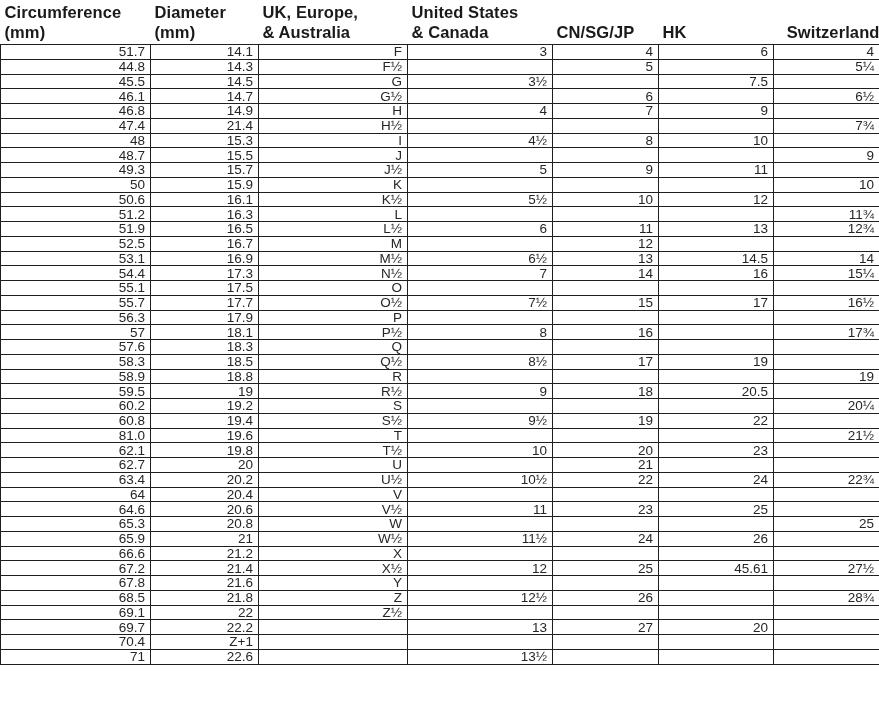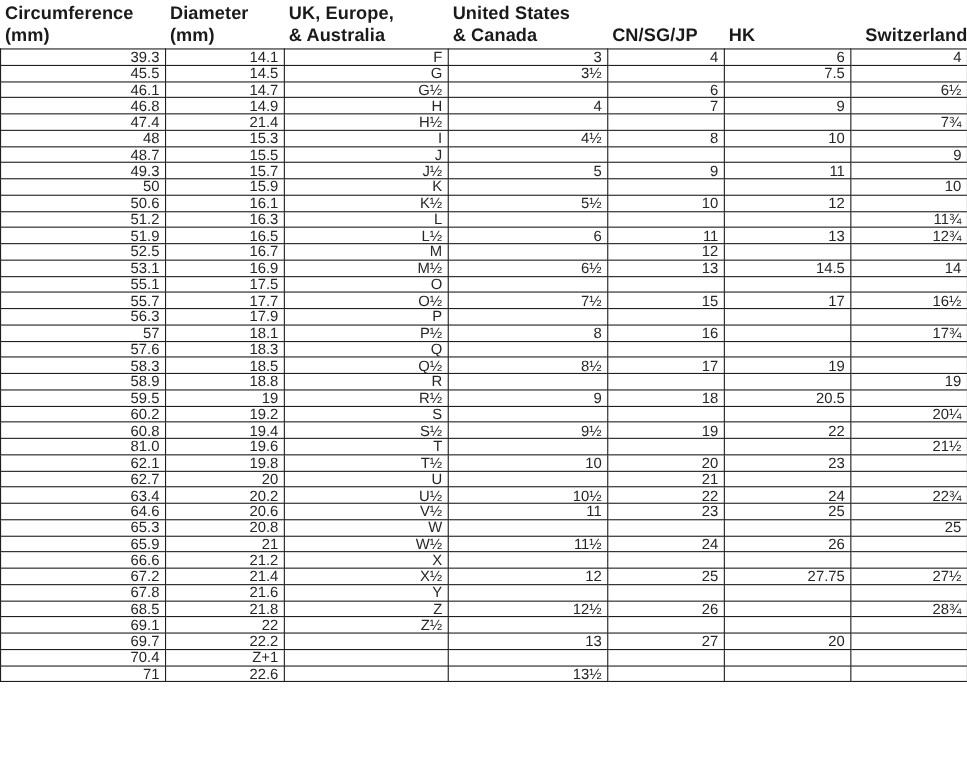--- a/index.html
+++ b/index.html
@@ -86,27 +86,36 @@
         <div class="hline">HK</div>
       </th>
       <th class="right">
         <div class="hline"></div>
         <div class="hline">Switzerland</div>
       </th>
     </tr>
   </thead>
   <tbody>
       <tr>
-        <td>39.3</td>
+        <td>51.7</td>
         <td>14.1</td>
         <td>F</td>
         <td>3</td>
         <td>4</td>
         <td>6</td>
         <td>4</td>
+      </tr>
+      <tr>
+        <td>44.8</td>
+        <td>14.3</td>
+        <td>F½</td>
+        <td></td>
+        <td>5</td>
+        <td></td>
+        <td>5¼</td>
       </tr>
       <tr>
         <td>45.5</td>
         <td>14.5</td>
         <td>G</td>
         <td>3½</td>
         <td></td>
         <td>7.5</td>
         <td></td>
       </tr>
@@ -212,20 +221,29 @@
       <tr>
         <td>53.1</td>
         <td>16.9</td>
         <td>M½</td>
         <td>6½</td>
         <td>13</td>
         <td>14.5</td>
         <td>14</td>
       </tr>
       <tr>
+        <td>54.4</td>
+        <td>17.3</td>
+        <td>N½</td>
+        <td>7</td>
+        <td>14</td>
+        <td>16</td>
+        <td>15¼</td>
+      </tr>
+      <tr>
         <td>55.1</td>
         <td>17.5</td>
         <td>O</td>
         <td></td>
         <td></td>
         <td></td>
         <td></td>
       </tr>
       <tr>
         <td>55.7</td>
@@ -338,20 +356,29 @@
       <tr>
         <td>63.4</td>
         <td>20.2</td>
         <td>U½</td>
         <td>10½</td>
         <td>22</td>
         <td>24</td>
         <td>22¾</td>
       </tr>
       <tr>
+        <td>64</td>
+        <td>20.4</td>
+        <td>V</td>
+        <td></td>
+        <td></td>
+        <td></td>
+        <td></td>
+      </tr>
+      <tr>
         <td>64.6</td>
         <td>20.6</td>
         <td>V½</td>
         <td>11</td>
         <td>23</td>
         <td>25</td>
         <td></td>
       </tr>
       <tr>
         <td>65.3</td>
@@ -379,21 +406,21 @@
         <td></td>
         <td></td>
         <td></td>
       </tr>
       <tr>
         <td>67.2</td>
         <td>21.4</td>
         <td>X½</td>
         <td>12</td>
         <td>25</td>
-        <td>27.75</td>
+        <td>45.61</td>
         <td>27½</td>
       </tr>
       <tr>
         <td>67.8</td>
         <td>21.6</td>
         <td>Y</td>
         <td></td>
         <td></td>
         <td></td>
         <td></td>

